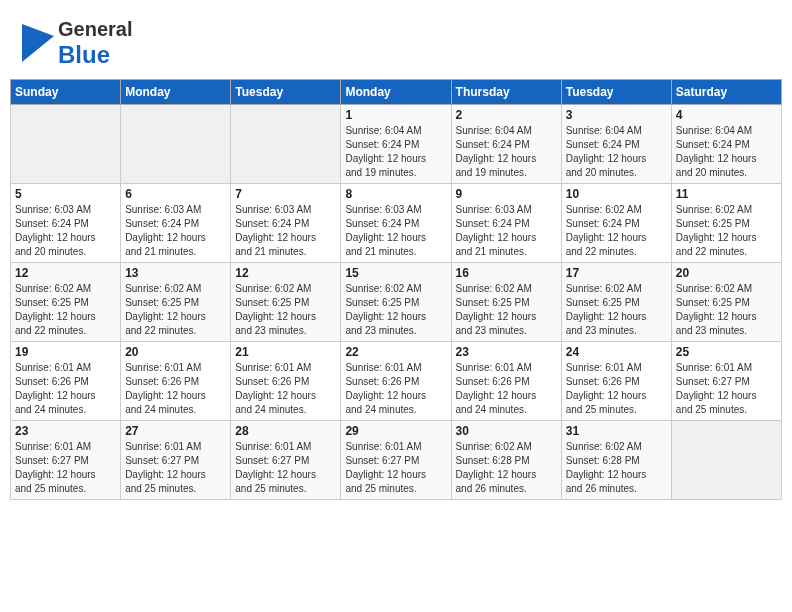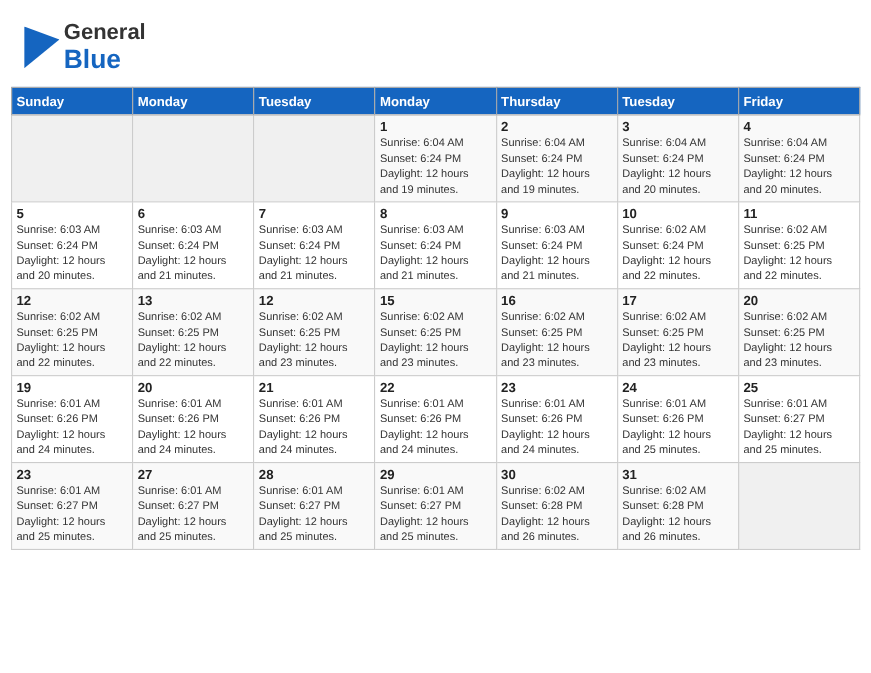--- a/index.html
+++ b/index.html
@@ -109,21 +109,21 @@
 
 <table class="calendar">
   <thead>
     <tr>
     <th>Sunday</th>
         <th>Monday</th>
         <th>Tuesday</th>
         <th>Monday</th>
         <th>Thursday</th>
         <th>Tuesday</th>
-        <th>Friday</th>
+        <th>Saturday</th>
       </tr>
   </thead>
   <tbody id="calendar-body">
   <tr>
         <td class="empty-cell"></td>
         <td class="empty-cell"></td>
         <td class="empty-cell"></td>
         <td>
           <span class="day-number">1</span>
           <div class="day-info" style="white-space: pre-line;">Sunrise: 6:04 AM

